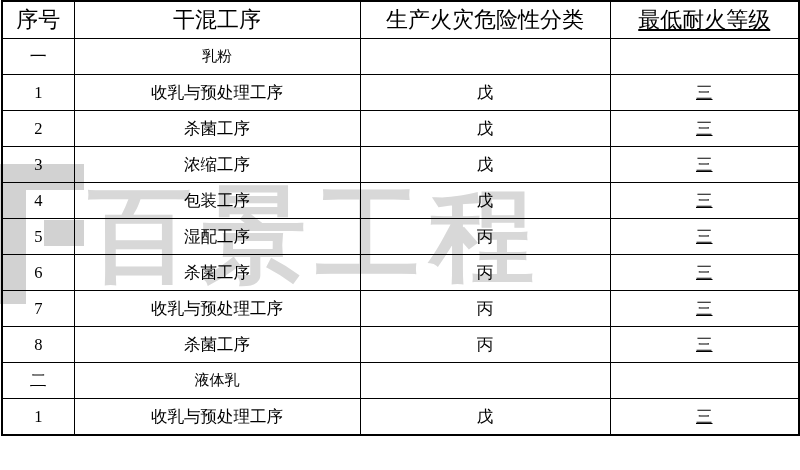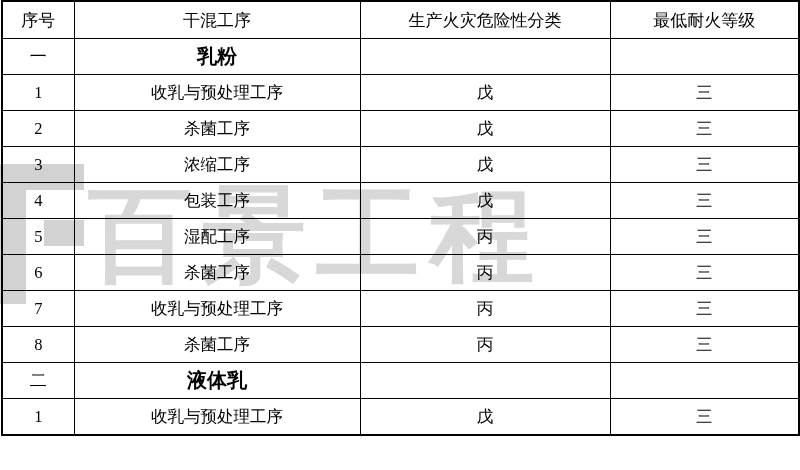--- a/index.html
+++ b/index.html
@@ -70,29 +70,29 @@
 
   td, th {
     border: 1px solid #000000;
     text-align: center;
     vertical-align: middle;
     font-size: 16.5px;
     font-weight: normal;
     padding: 0;
     background: transparent;
   }
-  thead th { height: 36px; font-size: 17px; }
+  thead th { height: 36px; font-size: 22px; }
   tbody td { height: 35px; }
 
   tr.group-row td.group-label { font-size: 17px; }
-  tr.group-row td.group-name  { font-size: 20px; font-weight: bold; }
+  tr.group-row td.group-name  { font-size: 15px; }
 
   .outer-top    { border-top-width: 2px; }
   .outer-left   { border-left-width: 2px; }
-  .outer-right  { border-right-width: 2px; }
+  .outer-right  { border-right-width: 2px; text-decoration: underline; }
   .outer-bottom { border-bottom-width: 2px; }
 </style>
 </head>
 <body>
 
 <div id="watermark">
   <div class="wm-mark"></div>
   <div class="wm-text">百景工程</div>
 </div>
 

